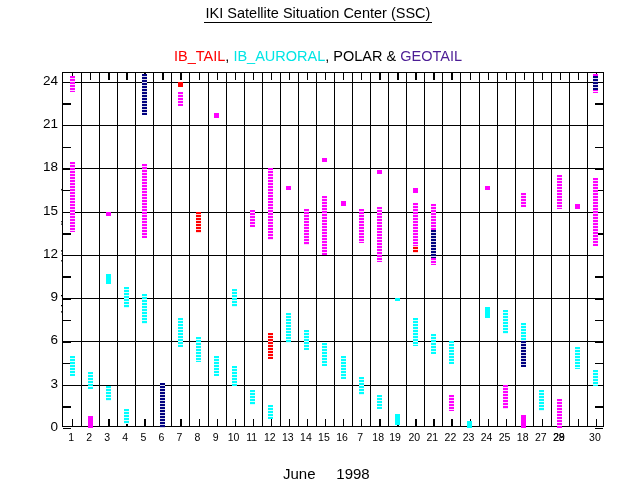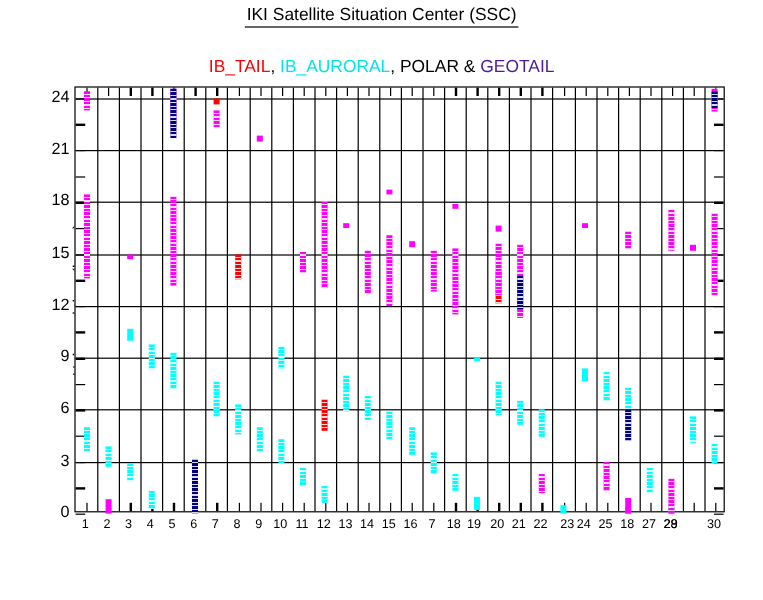--- a/index.html
+++ b/index.html
@@ -314,24 +314,27 @@
       <div class="xtick" style="left: 215.833px; top: 2px; width: 20px;">13</div>
       <div class="xtick" style="left: 233.9px; top: 2px; width: 20px;">14</div>
       <div class="xtick" style="left: 251.967px; top: 2px; width: 20px;">15</div>
       <div class="xtick" style="left: 270.033px; top: 2px; width: 20px;">16</div>
       <div class="xtick" style="left: 288.1px; top: 2px; width: 20px;">7</div>
       <div class="xtick" style="left: 306.167px; top: 2px; width: 20px;">18</div>
       <div class="xtick" style="left: 323px; top: 2px; width: 20px;">19</div>
       <div class="xtick" style="left: 342.3px; top: 2px; width: 20px;">20</div>
       <div class="xtick" style="left: 360.367px; top: 2px; width: 20px;">21</div>
       <div class="xtick" style="left: 378.433px; top: 2px; width: 20px;">22</div>
-      <div class="xtick" style="left: 396.5px; top: 2px; width: 20px; text-align: right;">23</div>
+      <div class="xtick" style="left: 396.5px; top: 2px; width: 20px;">23</div>
       <div class="xtick" style="left: 414.567px; top: 2px; width: 20px;">24</div>
       <div class="xtick" style="left: 432.633px; top: 2px; width: 20px;">25</div>
       <div class="xtick" style="left: 450.7px; top: 2px; width: 20px;">18</div>
       <div class="xtick" style="left: 468.767px; top: 2px; width: 20px;">27</div>
       <div class="xtick" style="left: 486.833px; top: 2px; width: 20px;">28</div>
       <div class="xtick" style="left: 487px; top: 2px; width: 20px;">29</div>
       <div class="xtick" style="left: 522.967px; top: 2px; width: 20px;">30</div>
     </div>
 
+  <div class="xaxis-title">
+    <span>June</span><span>&nbsp;&nbsp;&nbsp;&nbsp;&nbsp;</span><span>1998</span>
+  </div>
 
 </div>
 
 </body></html>

